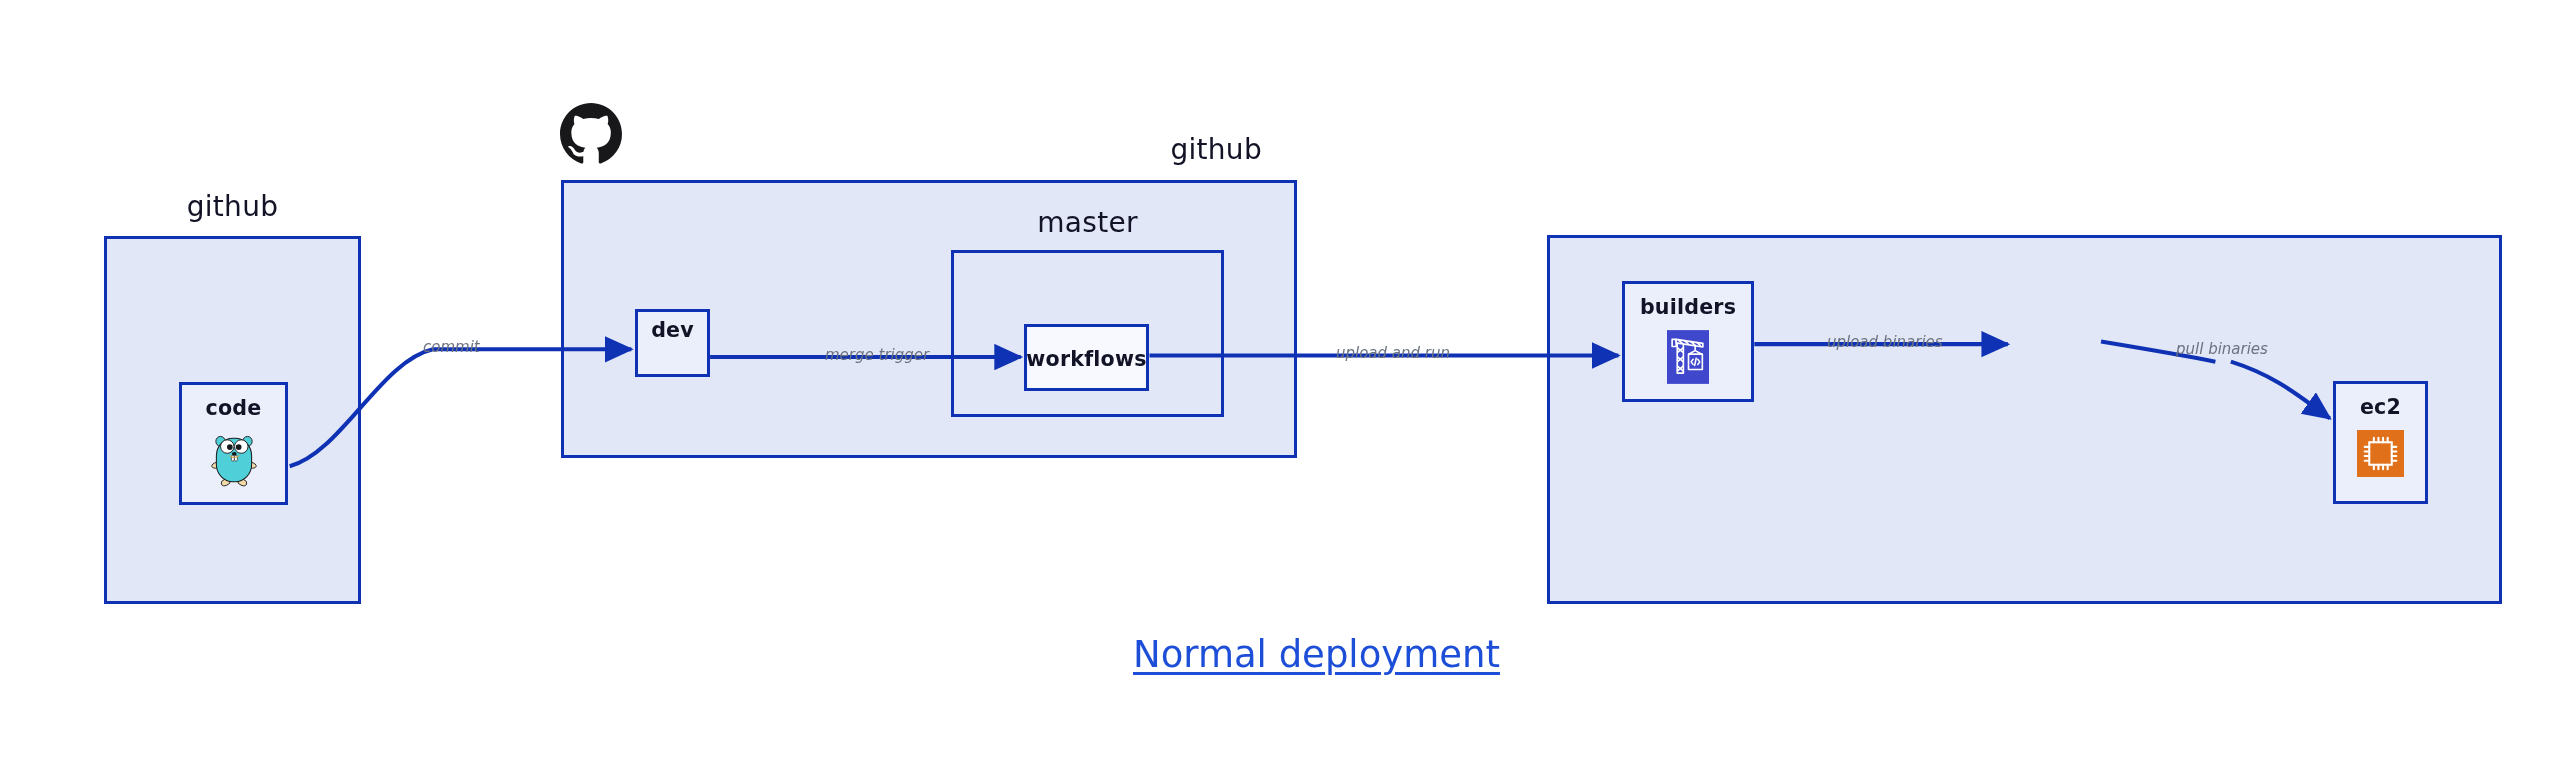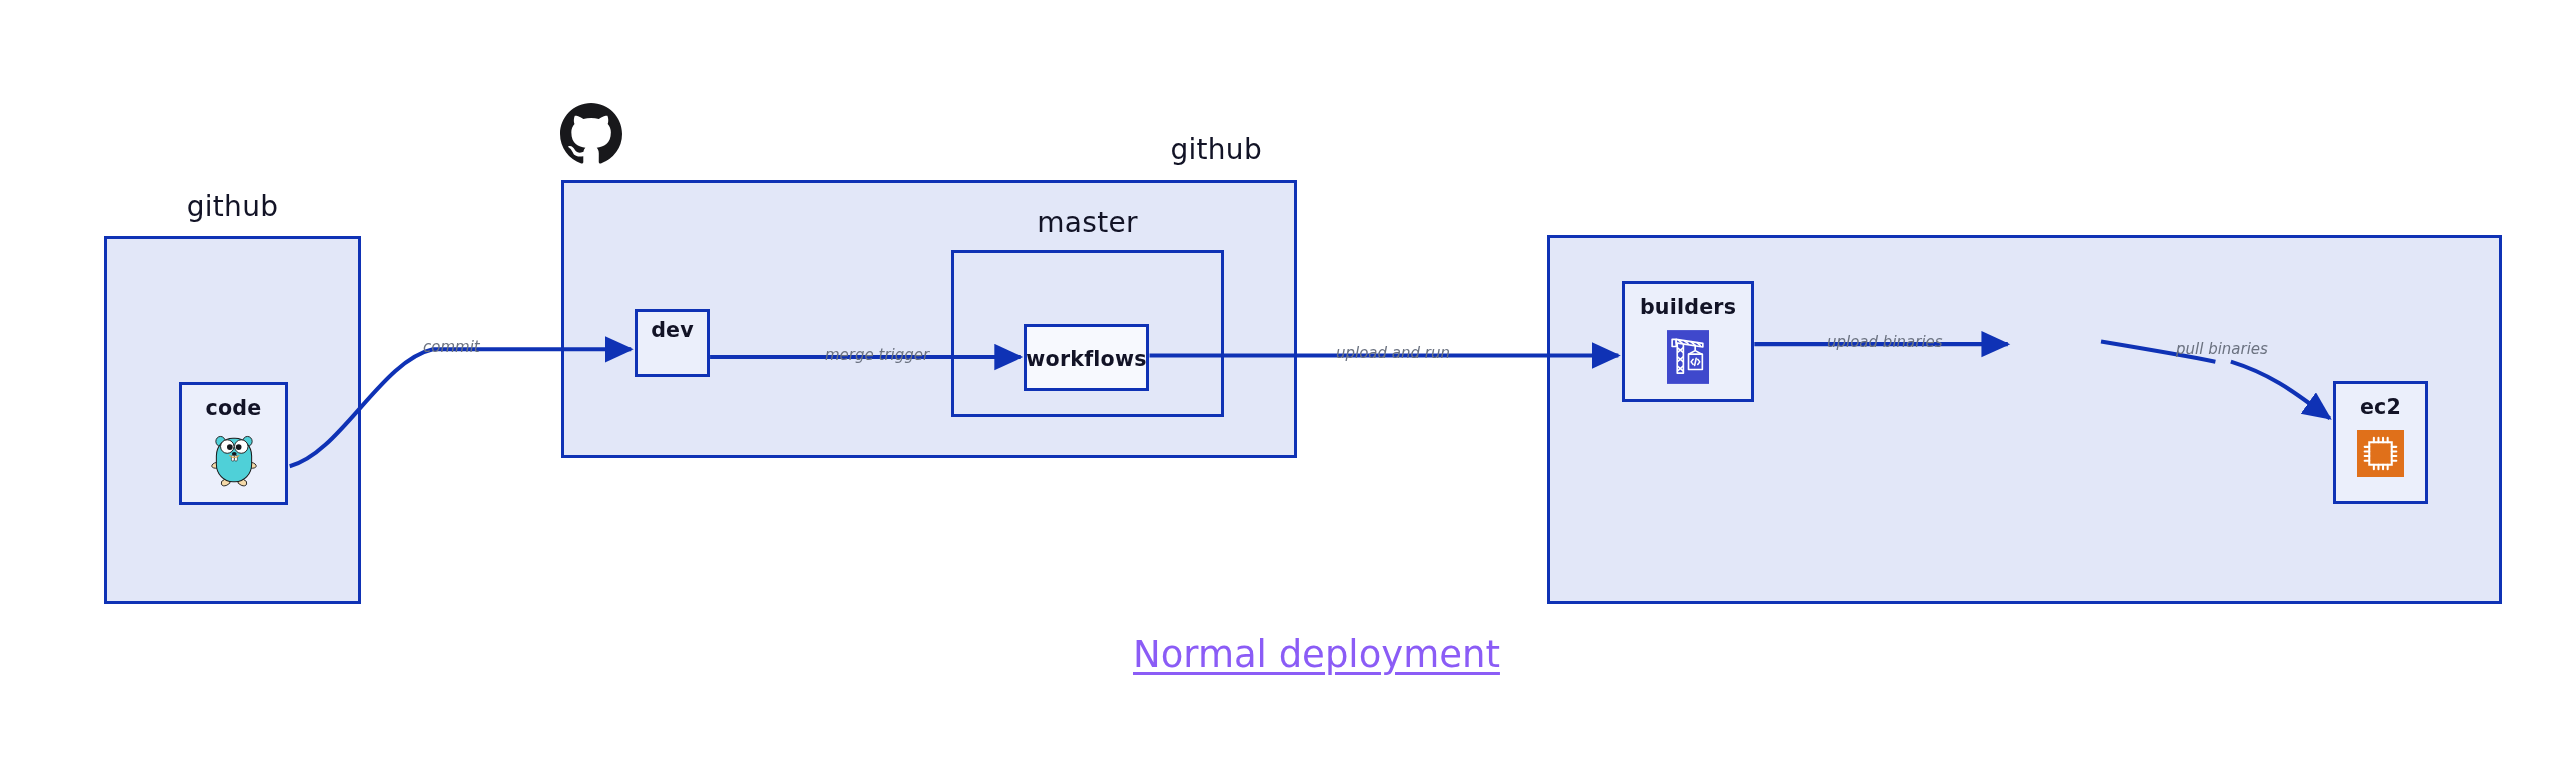--- a/index.html
+++ b/index.html
@@ -75,21 +75,21 @@
     left: 0;
     top: 0;
     width: 2604px;
     height: 781px;
     pointer-events: none;
   }
 
   
   #caption {
     position: absolute;
-    color: #8b5cf6;
+    color: #1d4ed8;
     font-size: 37px;
     font-weight: 400;
     text-decoration: underline;
     text-underline-offset: 5.2px;
     white-space: nowrap;
   }
 
   
   #octocat {
     position: absolute;

